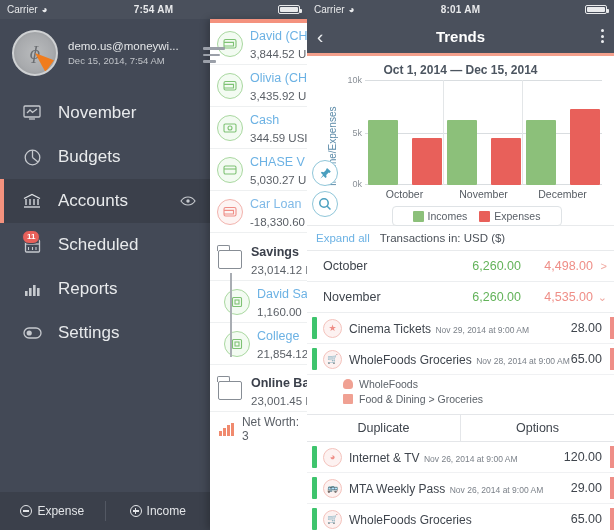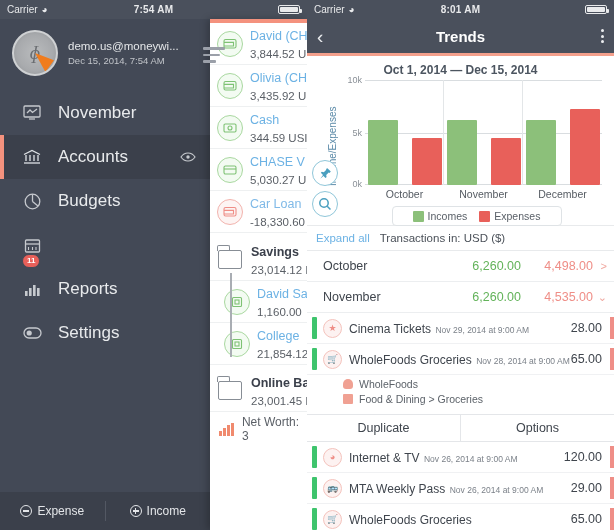--- a/index.html
+++ b/index.html
@@ -40,21 +40,21 @@
 
   .menu { margin-top:4px; }
   .menu-item { display:flex; align-items:center; height:44px; padding-left:18px; position:relative; color:#dfe1e4; }
   .menu-item .mi-icon { width:28px; flex:0 0 28px; display:flex; align-items:center; justify-content:center;
     color:#c6c9ce; }
   .menu-item .mi-label { font-size:17px; margin-left:12px; color:#e8eaec; }
   .menu-item.active { background:#3b404b; }
   .menu-item.active::before { content:""; position:absolute; left:0; top:0; bottom:0; width:4px; background:#f4927e; }
   .eye { margin-left:auto; margin-right:14px; color:#c6c9ce; }
   .badge { position:absolute; top:-7px; left:4px; background:#e8605a; color:#fff; font-size:8px;
-    font-weight:bold; border-radius:7px; padding:1px 4px; line-height:1.2; border:1px solid #434956;margin-top:24px;}
+    font-weight:bold; border-radius:7px; padding:1px 4px; line-height:1.2; border:1px solid #434956;}
 
   .bottombar { position:absolute; left:0; bottom:0; width:210px; height:38px; background:#3b404b;
     display:flex; align-items:center; }
   .bb-btn { flex:1; display:flex; align-items:center; justify-content:center; gap:5px;
     color:#e3e5e8; font-size:12px; }
   .bb-sep { width:1px; height:20px; background:#535863; }
   .circ { width:12px; height:12px; border-radius:50%; border:1.2px solid #e3e5e8; position:relative;
     display:inline-block; }
   .circ::before{content:"";position:absolute;left:2px;right:2px;top:4.4px;height:1.2px;background:#e3e5e8;}
   .circ.plus::after{content:"";position:absolute;top:2px;bottom:2px;left:4.4px;width:1.2px;background:#e3e5e8;}
@@ -197,56 +197,57 @@
           <span class="mi-icon">
             <svg width="18" height="16" viewBox="0 0 18 16" fill="none" stroke="#c6c9ce" stroke-width="1.3">
               <rect x="1" y="1" width="16" height="11" rx="1"></rect>
                 <path d="M4 8l3-3 2.5 2.5L14 4"></path>
                 <path d="M6 14h6"></path>
             </svg>
           </span>
           <span class="mi-label">November</span>
         </div>
 
+        <div class="menu-item">
+          <span class="mi-icon">
+            <svg width="17" height="17" viewBox="0 0 17 17" fill="none" stroke="#c6c9ce" stroke-width="1.3">
+              <circle cx="8.5" cy="8.5" r="7.3"></circle>
+                <path d="M8.5 8.5V1.2M8.5 8.5L14 13"></path>
+            </svg>
+          </span>
+          <span class="mi-label">Budgets</span>
+        </div>
+
         <div class="menu-item active">
           <span class="mi-icon">
             <svg width="18" height="16" viewBox="0 0 18 16" fill="none" stroke="#dfe2e6" stroke-width="1.3">
               <path d="M1 5.5L9 1.5l8 4"></path>
                 <path d="M3 6v6M7 6v6M11 6v6M15 6v6"></path>
                 <path d="M1 14h16"></path>
             </svg>
           </span>
           <span class="mi-label">Accounts</span>
           <span class="eye">
             <svg width="16" height="10" viewBox="0 0 16 10" fill="none" stroke="#c6c9ce" stroke-width="1.2">
               <path d="M1 5s2.6-4 7-4 7 4 7 4-2.6 4-7 4-7-4-7-4z"></path>
                 <circle cx="8" cy="5" r="1.7" fill="#c6c9ce" stroke="none"></circle>
             </svg>
           </span>
-        </div>
-
-        <div class="menu-item">
-          <span class="mi-icon">
-            <svg width="17" height="17" viewBox="0 0 17 17" fill="none" stroke="#c6c9ce" stroke-width="1.3">
-              <circle cx="8.5" cy="8.5" r="7.3"></circle>
-                <path d="M8.5 8.5V1.2M8.5 8.5L14 13"></path>
-            </svg>
-          </span>
-          <span class="mi-label">Budgets</span>
         </div>
 
         <div class="menu-item">
           <span class="mi-icon" style="position:relative">
             <span class="badge">11</span>
             <svg width="17" height="16" viewBox="0 0 17 16" fill="none" stroke="#c6c9ce" stroke-width="1.3">
               <rect x="1.5" y="3" width="14" height="12" rx="1"></rect>
                 <path d="M1.5 7h14"></path>
               <path d="M4.5 10v3M8.5 10v3M12 10v3" stroke-width="1.1"></path>
             </svg>
           </span>
+          <span class="mi-label">Scheduled</span>
         </div>
 
         <div class="menu-item">
           <span class="mi-icon">
             <svg width="17" height="15" viewBox="0 0 17 15" fill="#c6c9ce">
               <rect x="1" y="9" width="2.6" height="5"></rect>
                 <rect x="5" y="6" width="2.6" height="8"></rect>
               <rect x="9" y="3" width="2.6" height="11"></rect>
                 <rect x="13" y="6" width="2.6" height="8"></rect>
             </svg>

